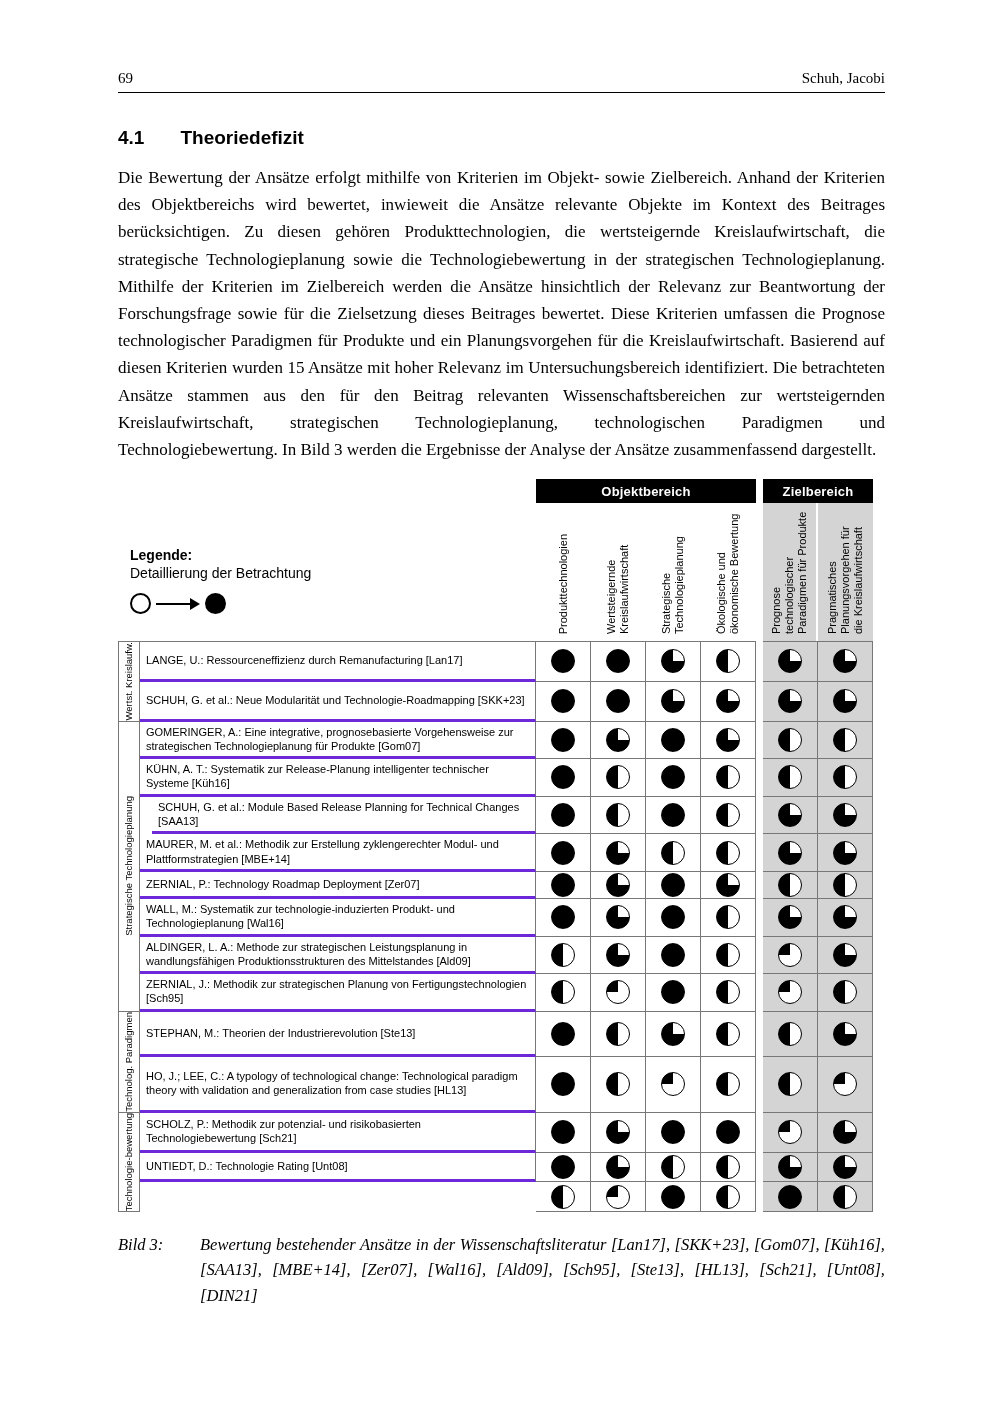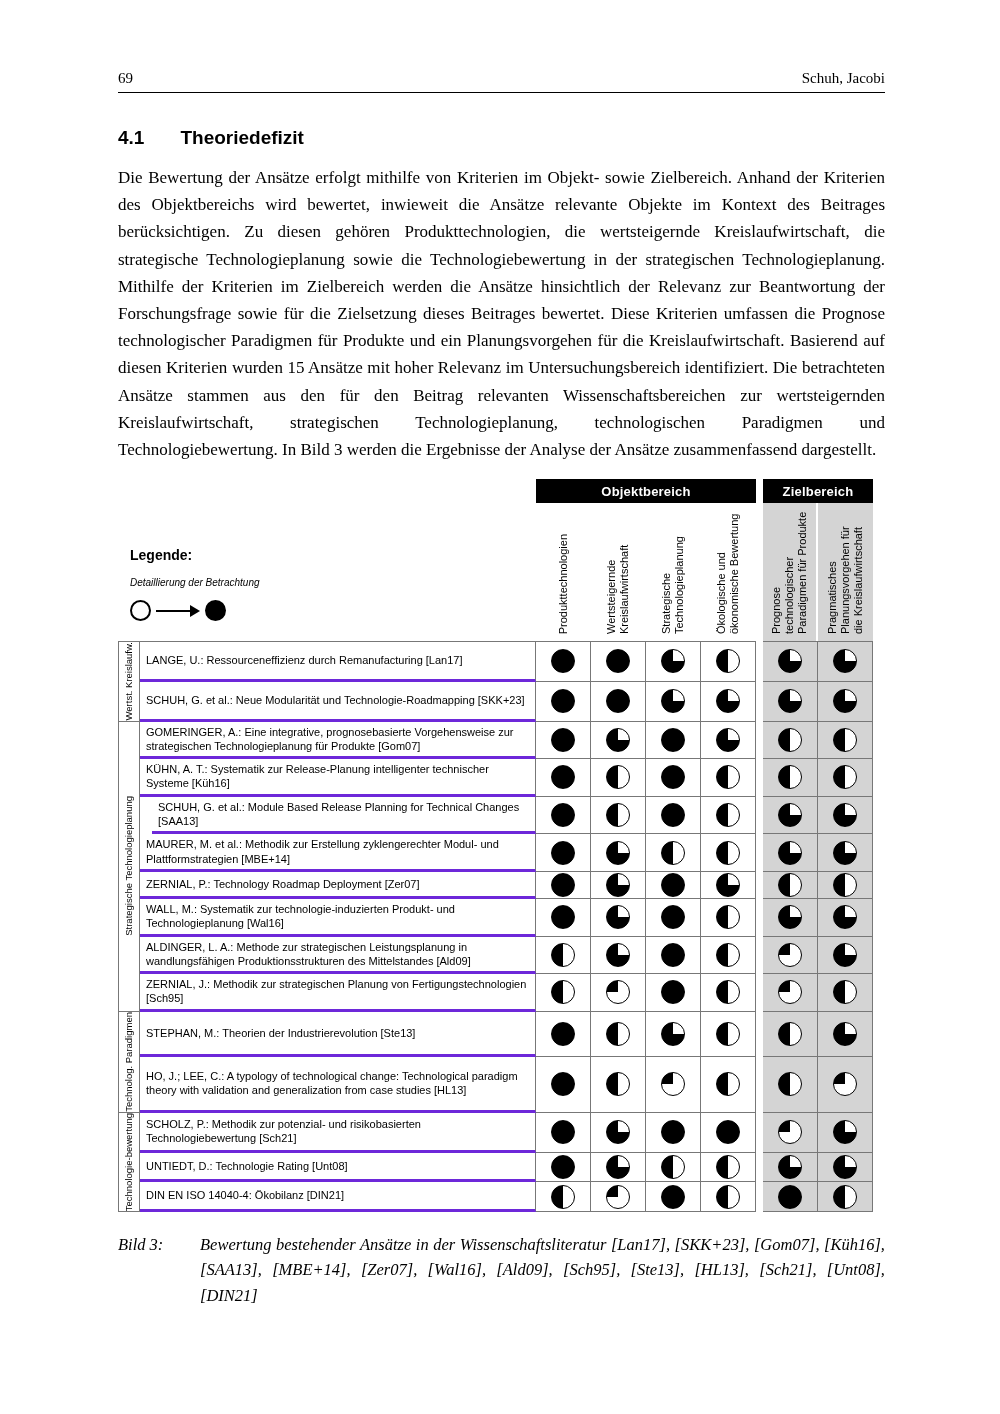--- a/index.html
+++ b/index.html
@@ -57,21 +57,21 @@
   .c3{grid-column:3} .c4{grid-column:4} .c5{grid-column:5} .c6{grid-column:6}
   .c8{grid-column:8} .c9{grid-column:9}
   .vert { writing-mode:vertical-rl; transform:rotate(180deg); display:inline-block; text-align:left; }
   .zielbg { background:#d4d4d4; }
   .collabel.c8 { border-right:2px solid #fff; }
 
   .legend {
     grid-row:2; grid-column:1/3; padding:44px 0 0 12px;
   }
   .legend-title { font-weight:bold; font-size:14px; }
-  .legend-sub { font-size:10px; margin-top:14px;font-style:italic; }
+  .legend-sub { font-size:14px; margin-top:2px; }
   .legend-scale { margin-top:12px; display:flex; align-items:center; gap:5px; }
   .circle-empty {
     width:21px; height:21px; border:2px solid #000; border-radius:50%;
     background:#fff; flex:0 0 auto;
   }
   .circle-full {
     width:21px; height:21px; border-radius:50%; background:#000; flex:0 0 auto;
   }
 
   
@@ -438,21 +438,20 @@
         </div>
         <div class="ballcell" style="grid-area: 16 / 6;">
           <span class="ball" style="--v: 0.5;"></span>
         </div>
         <div class="ballcell zielbg" style="grid-area: 16 / 8;">
           <span class="ball" style="--v: 0.75;"></span>
         </div>
         <div class="ballcell zielbg" style="grid-area: 16 / 9;">
           <span class="ball" style="--v: 0.75;"></span>
         </div>
-        <div class="citation" style="grid-row: 17;">DIN EN ISO 14040-4: Ökobilanz [DIN21]</div>
         <div class="ballcell" style="grid-area: 17 / 3;">
           <span class="ball" style="--v: 0.5;"></span>
         </div>
         <div class="ballcell" style="grid-area: 17 / 4;">
           <span class="ball" style="--v: 0.25;"></span>
         </div>
         <div class="ballcell" style="grid-area: 17 / 5;">
           <span class="ball" style="--v: 1;"></span>
         </div>
         <div class="ballcell" style="grid-area: 17 / 6;">

